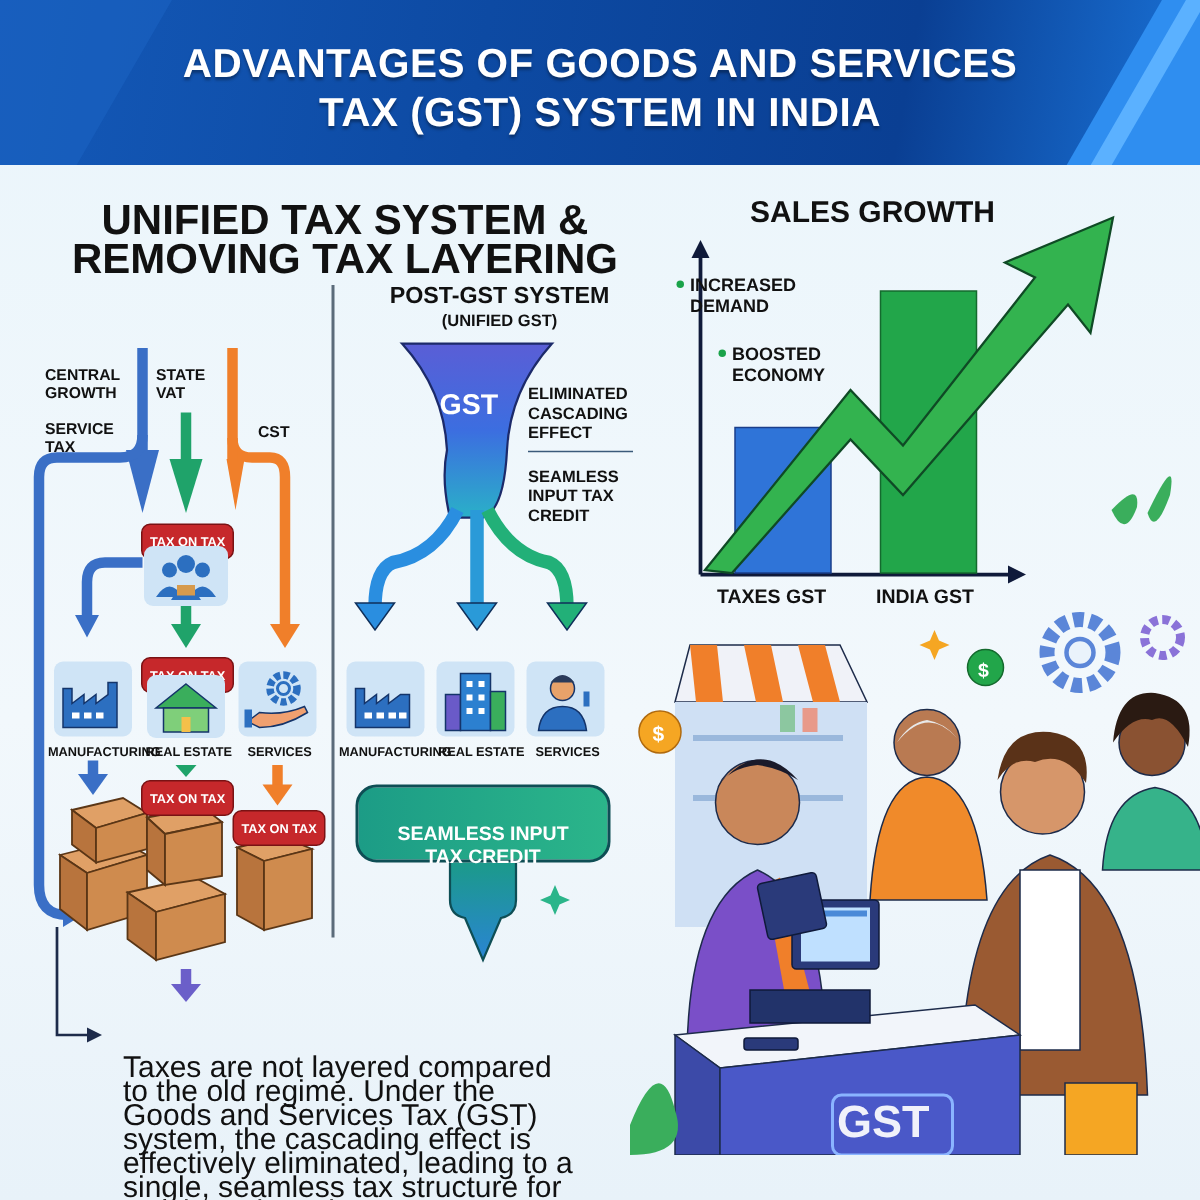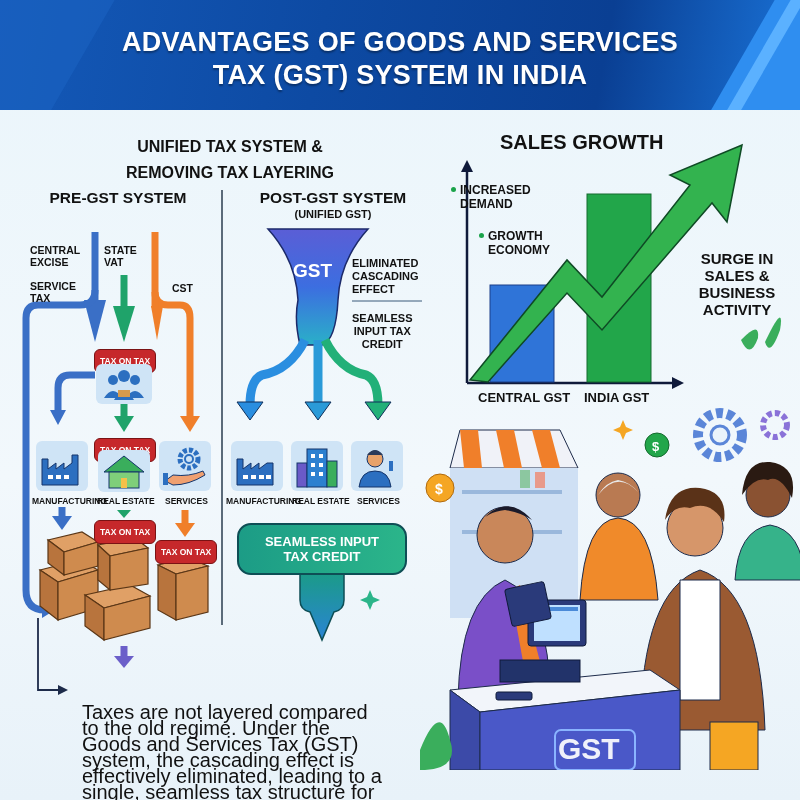--- a/index.html
+++ b/index.html
@@ -3,38 +3,38 @@
 <meta charset="utf-8">
 <style>
   * { box-sizing: border-box; margin: 0; padding: 0; }
   html, body { width: 800px; height: 800px; overflow: hidden; background: #eef6fb; font-family: "Liberation Sans", sans-serif; }
   .canvas { position: relative; width: 800px; height: 800px; background: linear-gradient(180deg,#eaf5fb 0%,#f2f8fc 60%,#e8f2f9 100%); }
   .banner { position: absolute; left: 0; top: 0; width: 800px; height: 110px; background: linear-gradient(100deg,#1459b8 0%,#0d4aa3 40%,#0a3f93 75%,#1a73d8 100%); overflow: hidden; }
   .banner .stripe1 { position: absolute; right: -30px; top: -20px; width: 90px; height: 160px; background: #2f8ef0; transform: skewX(-30deg); }
   .banner .stripe2 { position: absolute; right: 30px; top: -20px; width: 14px; height: 160px; background: #5bb1ff; transform: skewX(-30deg); }
   .banner .stripe3 { position: absolute; left: -40px; top: -20px; width: 120px; height: 160px; background: #1a62c2; transform: skewX(-30deg); opacity: .6; }
   .banner h1 { position: absolute; left: 0; width: 800px; top: 26px; text-align: center; color: #fff; font-weight: bold; font-size: 27px; line-height: 33px; letter-spacing: .3px; text-shadow: 0 2px 2px rgba(0,0,0,.35); }
-  .sec-title { position: absolute; left: 30px; width: 400px; top: 134px; text-align: center; font-weight: bold; font-size: 16px; line-height: 26px; color: #111; }
+  .sec-title { position: absolute; left: 30px; width: 400px; top: 134px; text-align: center; font-weight: bold; font-size: 28px; line-height: 26px; color: #111; }
   .col-title { position: absolute; text-align: center; font-weight: bold; color: #111; }
   .col-title .t { font-size: 15.5px; line-height: 18px; display: block; }
   .col-title .s { font-size: 11px; line-height: 14px; display: block; }
   .divider { position: absolute; left: 221px; top: 190px; width: 1.5px; height: 435px; background: #5b6b7a; }
   .lbl { position: absolute; font-weight: bold; font-size: 10.5px; line-height: 12px; color: #111; text-align: left; }
   .tag { position: absolute; background: #c6282b; color: #fff; font-weight: bold; font-size: 8.5px; line-height: 12px; padding: 5px 5px; border-radius: 6px; border: 1.5px solid #7a1214; white-space: nowrap; }
   .icon-box { position: absolute; width: 52px; height: 50px; background: #cfe4f6; border-radius: 6px; }
   .icon-lbl { position: absolute; font-weight: bold; font-size: 8.5px; color: #111; text-align: center; white-space: nowrap; }
   .side-text { position: absolute; font-weight: bold; font-size: 11px; line-height: 13px; color: #111; }
   .para { position: absolute; left: 82px; top: 704px; width: 300px; font-size: 20px; line-height: 16px; color: #111; }
   .chart-title { position: absolute; left: 500px; top: 131px; font-weight: bold; font-size: 20px; color: #111; }
   .chart-bullet { position: absolute; font-weight: bold; font-size: 12px; line-height: 14px; color: #111; }
   .chart-bullet .dot { position: absolute; left: -9px; top: 4px; width: 5px; height: 5px; border-radius: 50%; background: #1aa34a; }
   .surge { position: absolute; left: 682px; top: 250px; width: 110px; font-weight: bold; font-size: 15px; line-height: 17px; color: #111; text-align: center; }
   .xlab { position: absolute; top: 390px; font-weight: bold; font-size: 13px; color: #111; }
   .gst-text { position: absolute; left: 293px; top: 260px; color: #fff; font-weight: bold; font-size: 19px; }
-  .flow-box { position: absolute; left: 237px; top: 523px; width: 170px; height: 52px; border-radius: 14px; background: linear-gradient(90deg,#1c9c86,#2bb58a); border: 2px solid #0e4e55; color: #fff; font-weight: bold; font-size: 13px; line-height: 15px; text-align: center; padding-top: 9px; }
+  .flow-box { position: absolute; left: 237px; top: 523px; width: 170px; height: 52px; border-radius: 14px; background: linear-gradient(90deg,#1c9c86,#2bb58a); border: 2px solid #0e4e55; color: #fff; font-weight: bold; font-size: 13px; line-height: 15px; text-align: center; padding-top: 23px; }
 </style>
 </head>
 <body>
 
 <div class="canvas">
 
   <div class="banner">
     <div class="stripe3"></div>
     <div class="stripe1"></div>
     <div class="stripe2"></div>
@@ -43,21 +43,20 @@
       <span>TAX (GST) SYSTEM IN INDIA</span>
     </h1>
   </div>
 
   <div class="sec-title">
     <span>UNIFIED TAX SYSTEM &amp;</span><br>
     <span>REMOVING TAX LAYERING</span>
   </div>
 
   <div class="col-title" style="left:18px;top:189px;width:200px;">
-    <span class="t">PRE-GST SYSTEM</span>
   </div>
 
   <svg style="position:absolute;left:0;top:0" width="800" height="800">
 
     <path d="M95 232 L95 300" stroke="#3a6fc6" stroke-width="7" fill="none"></path>
     <polygon points="84,300 106,300 95,342" fill="#3a6fc6"></polygon>
 
     <path d="M95 290 Q95 305 80 305 L38 305 Q26 305 26 318 L26 590 Q26 610 45 610" stroke="#3a6fc6" stroke-width="7" fill="none"></path>
     <polygon points="42,602 42,618 55,610" fill="#3a6fc6"></polygon>
 
@@ -98,21 +97,21 @@
       <polygon points="176,574 208,566 208,612 176,620" fill="#cf8b4e"></polygon>
     </g>
     <path d="M124 646 L124 658" stroke="#6b5fc9" stroke-width="7"></path>
     <polygon points="114,656 134,656 124,668" fill="#6b5fc9"></polygon>
     <path d="M38 618 L38 690 L58 690" stroke="#1d2b4a" stroke-width="1.8" fill="none"></path>
     <polygon points="58,685 58,695 68,690" fill="#1d2b4a"></polygon>
   </svg>
 
   <div class="lbl" style="left:30px;top:244px;width:60px;">
     <span>CENTRAL</span><br>
-    <span>EXCISE</span>
+    <span>GROWTH</span>
   </div>
   <div class="lbl" style="left:30px;top:280px;width:60px;">
     <span>SERVICE</span><br>
     <span>TAX</span>
   </div>
   <div class="lbl" style="left:104px;top:244px;width:40px;">
     <span>STATE</span><br>
     <span>VAT</span>
   </div>
   <div class="lbl" style="left:172px;top:282px;width:30px;">
@@ -193,21 +192,21 @@
     <path d="M300 575 L300 600 Q300 610 310 612 L322 640 L334 612 Q344 610 344 600 L344 575" fill="url(#box)" stroke="#0e4e55" stroke-width="1.5"></path>
     <polygon points="370,590 373,597 380,600 373,603 370,610 367,603 360,600 367,597" fill="#2bb58a"></polygon>
   </svg>
 
   <div class="gst-text">GST</div>
   <div class="side-text" style="left:352px;top:257px;">
     <span>ELIMINATED</span><br>
     <span>CASCADING</span><br>
     <span>EFFECT</span>
   </div>
-  <div class="side-text" style="left:352px;top:312px;text-align:center;">
+  <div class="side-text" style="left:352px;top:312px;">
     <span>SEAMLESS</span><br>
     <span>INPUT TAX</span><br>
     <span>CREDIT</span>
   </div>
 
   <div class="icon-box" style="left:231px;top:441px;">
     <svg width="52" height="50">
         <path d="M6 44 L6 18 L12 18 L12 28 L20 22 L20 28 L28 22 L28 28 L36 22 L42 22 L42 44 Z" fill="#2c6fc0" stroke="#14346a"></path>
         <rect x="12" y="34" width="5" height="4" fill="#fff"></rect>
         <rect x="20" y="34" width="5" height="4" fill="#fff"></rect>
@@ -262,32 +261,26 @@
     <path d="M765 342 Q785 300 780 330 Q770 358 765 342Z" fill="#3aae5c"></path>
   </svg>
 
   <div class="chart-bullet" style="left:460px;top:183px;">
     <span class="dot"></span>
     <span>INCREASED</span><br>
     <span>DEMAND</span>
   </div>
   <div class="chart-bullet" style="left:488px;top:229px;">
     <span class="dot"></span>
-    <span>GROWTH</span><br>
+    <span>BOOSTED</span><br>
     <span>ECONOMY</span>
   </div>
 
-  <div class="surge">
-    <span>SURGE IN</span><br>
-    <span>SALES &amp;</span><br>
-    <span>BUSINESS</span><br>
-    <span>ACTIVITY</span>
-  </div>
-
-  <div class="xlab" style="left:478px;">CENTRAL GST</div>
+
+  <div class="xlab" style="left:478px;">TAXES GST</div>
   <div class="xlab" style="left:584px;">INDIA GST</div>
 
   <svg style="position:absolute;left:420px;top:400px" width="380" height="370">
     <path d="M40 30 L140 30 L158 68 L30 68 Z" fill="#f0f2f8" stroke="#1d2b4a"></path>
     <path d="M40 30 L58 30 L62 68 L44 68Z M76 30 L94 30 L102 68 L84 68Z M112 30 L130 30 L140 68 L122 68Z" fill="#f07f2a"></path>
     <rect x="30" y="68" width="128" height="150" fill="#cfe0f4"></rect>
     <rect x="42" y="90" width="100" height="4" fill="#9ab8dc"></rect>
     <rect x="42" y="130" width="100" height="4" fill="#9ab8dc"></rect>
     <rect x="100" y="70" width="10" height="18" fill="#8cc7a0"></rect>
       <rect x="115" y="72" width="10" height="16" fill="#e89a8a"></rect>

